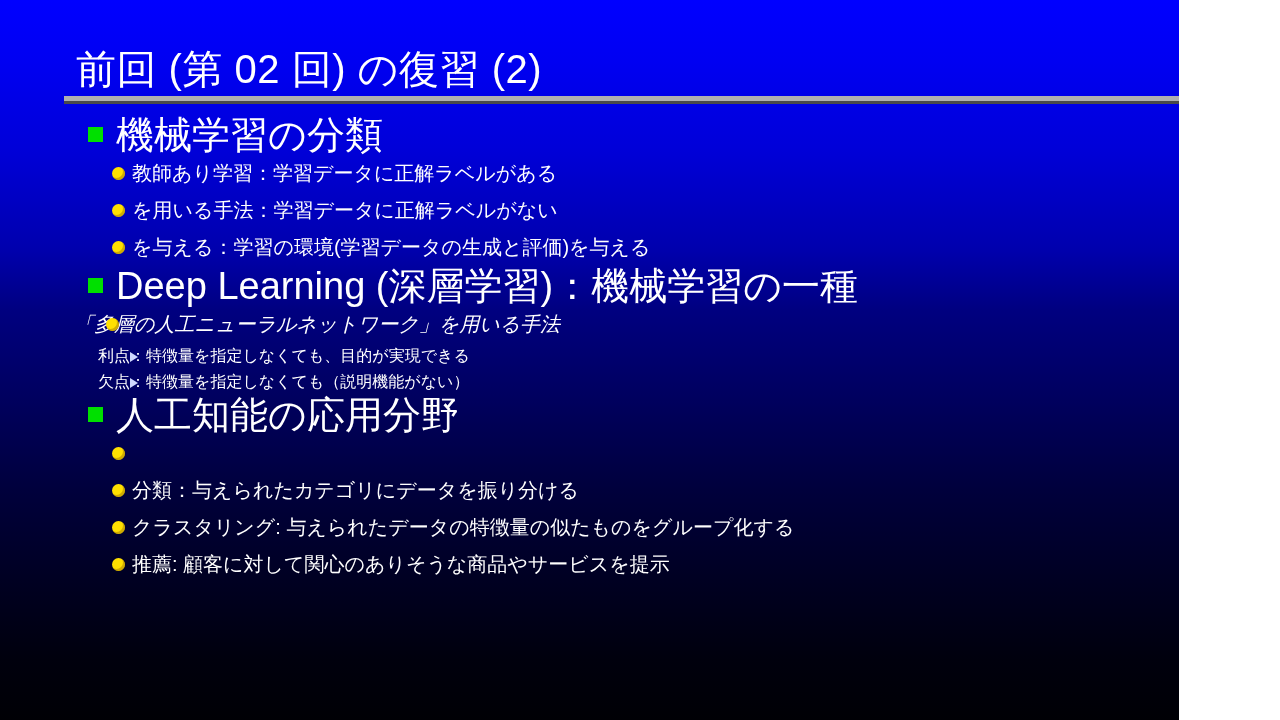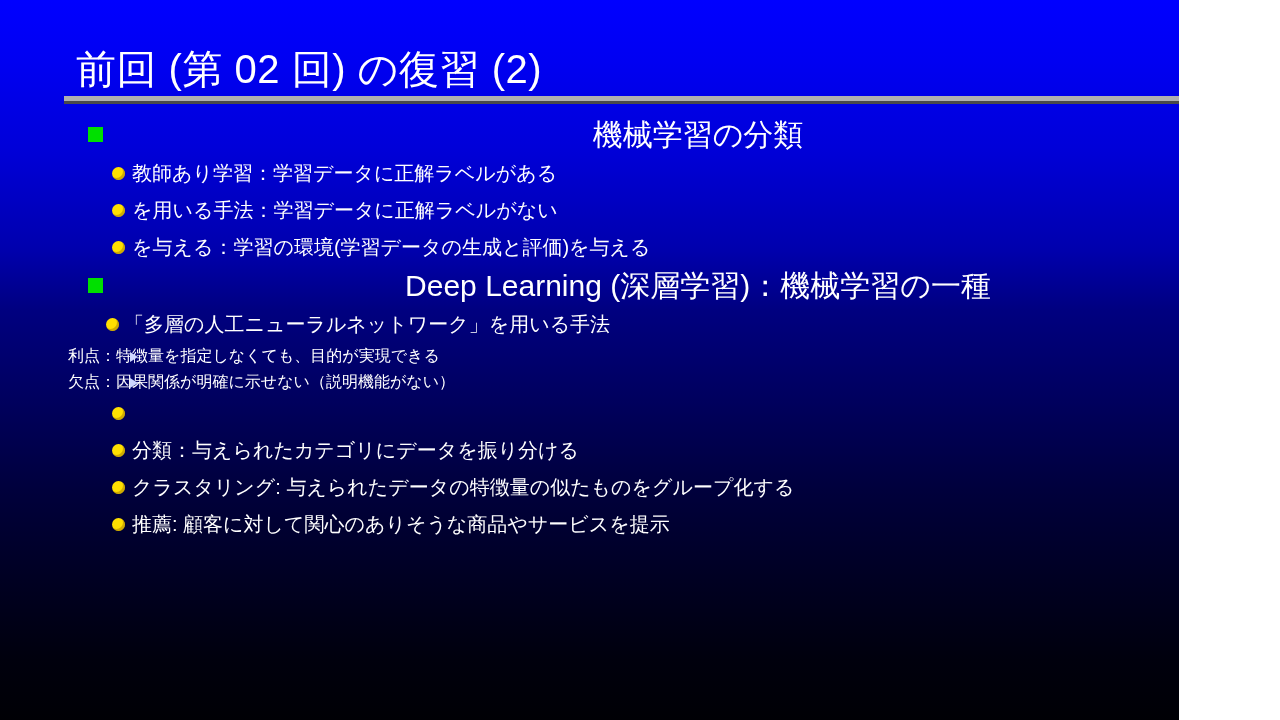--- a/index.html
+++ b/index.html
@@ -74,23 +74,22 @@
     display: flex;
     align-items: flex-start;
     color: #ffffff;
     white-space: nowrap;
   }
 
   
   .lvl1 {
     padding-left: 88px;
     height: 40px;
-    font-size: 30px;
+    font-size: 38px;
     line-height: 38px;
-    justify-content: center;
   }
   .lvl1 .marker {
     position: absolute;
     left: 88px;
     top: 11px;
     width: 15px;
     height: 15px;
     background: #00e000;
   }
   .lvl1 .txt {
@@ -113,32 +112,33 @@
     border-radius: 50%;
     background: #ffe000;
     box-shadow: inset -2px -2px 0 rgba(170,130,0,0.55);
   }
   .lvl2 .txt {
     margin-left: 20px;
   }
 
   
   .lvl2b {
-    padding-left: 106px;
+    padding-left: 56px;
+    font-style: italic;
   }
   .lvl2b .marker {
     left: 106px;
   }
   .lvl2b .txt {
     margin-left: 18px;
   }
 
   
   .lvl3 {
-    padding-left: 52px;
+    padding-left: 82px;
     height: 26px;
     font-size: 16px;
     line-height: 24px;
   }
   .lvl3 .marker {
     position: absolute;
     left: 130px;
     top: 8px;
     width: 0;
     height: 0;
@@ -192,23 +192,27 @@
       <span class="txt">「多層の人工ニューラルネットワーク」を用いる手法</span>
     </div>
 
     <div class="line lvl3">
       <span class="marker"></span>
       <span class="txt">利点：特徴量を指定しなくても、目的が実現できる</span>
     </div>
 
     <div class="line lvl3">
       <span class="marker"></span>
-      <span class="txt">欠点：因果関係が明確に示せない（説明機能がない）</span>
-    </div>
-
+      <span class="txt">欠点：特徴量を指定しなくても（説明機能がない）</span>
+    </div>
+
+    <div class="line lvl1">
+      <span class="marker"></span>
+      <span class="txt">人工知能の応用分野</span>
+    </div>
 
     <div class="line lvl2">
       <span class="marker"></span>
     </div>
 
     <div class="line lvl2">
       <span class="marker"></span>
       <span class="txt">分類：与えられたカテゴリにデータを振り分ける</span>
     </div>
 

